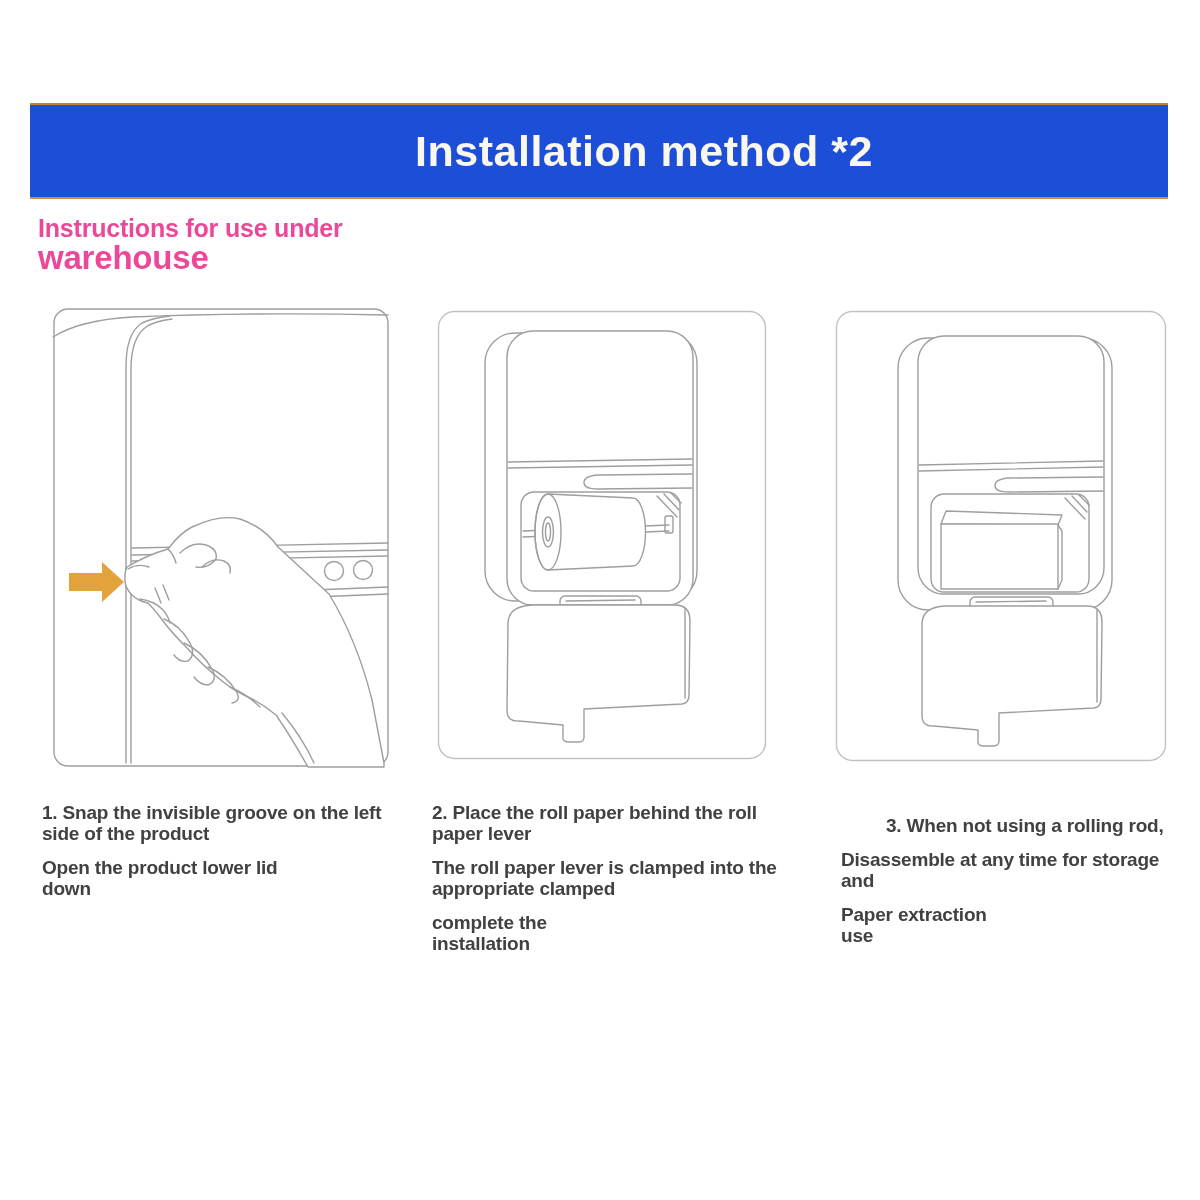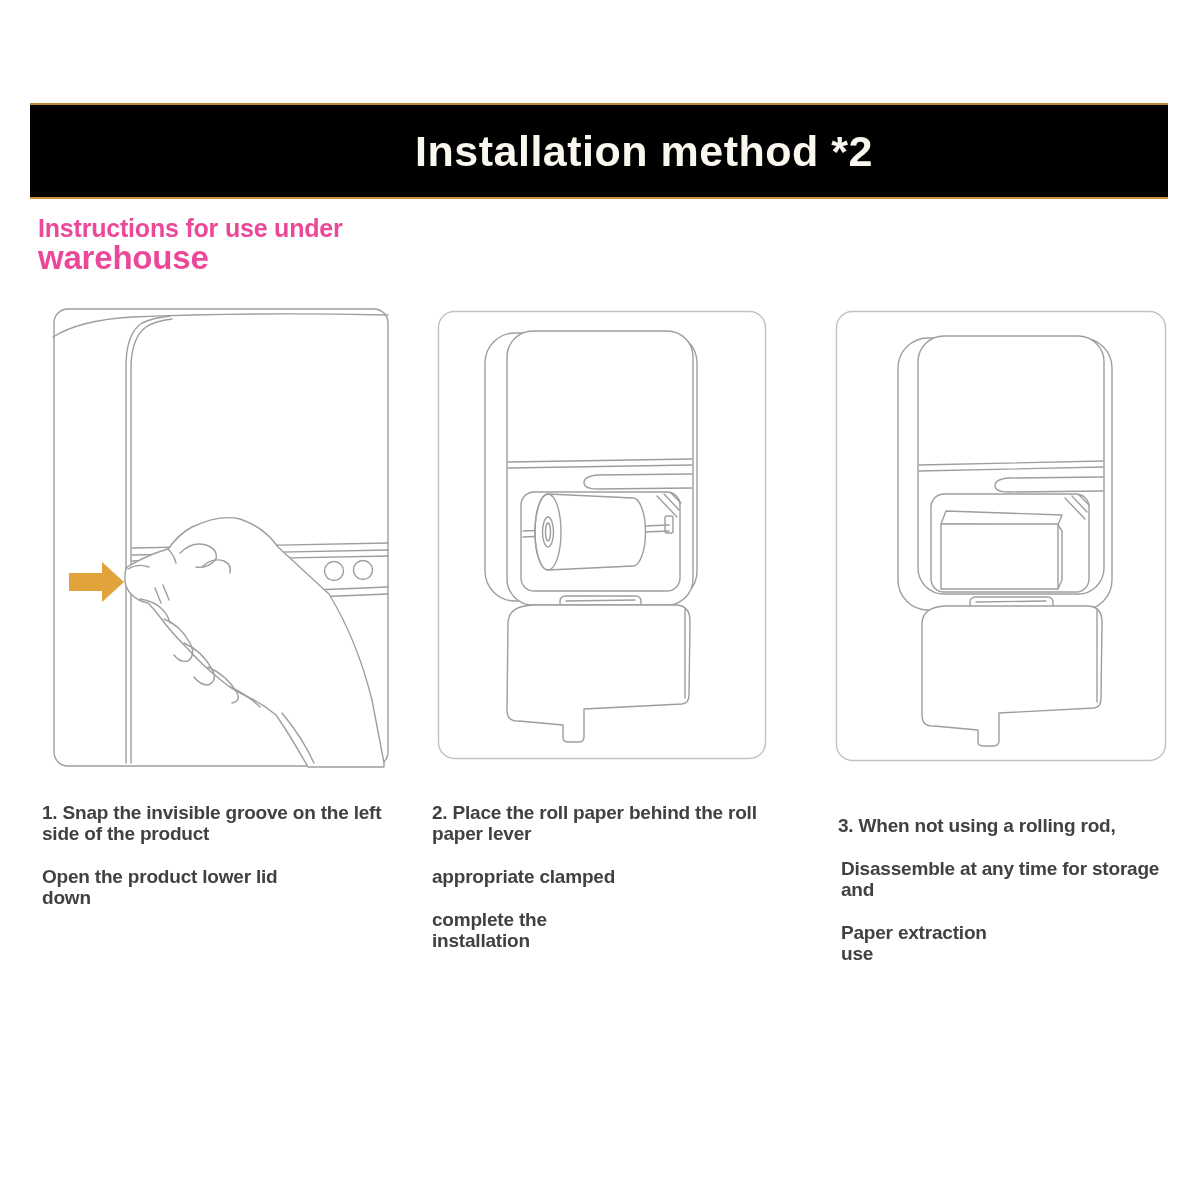--- a/index.html
+++ b/index.html
@@ -2,40 +2,40 @@
 <html><head>
 <meta charset="utf-8">
 <style>
   html,body{margin:0;padding:0;}
   body{
     width:1200px;height:1200px;position:relative;background:#ffffff;
     font-family:"Liberation Sans", sans-serif;overflow:hidden;
   }
   .banner{
     position:absolute;left:30px;top:103px;width:1138px;height:96px;
-    background:#000000;border-top:2px solid #b9863c;border-bottom:2px solid #c89142;
+    background:#1d4ed8;border-top:2px solid #b9863c;border-bottom:2px solid #c89142;
     box-sizing:border-box;display:flex;align-items:center;justify-content:center;
   }
   .banner-title{
     color:#FAF7EE;font-size:43px;font-weight:bold;letter-spacing:.5px;
     text-indent:90px;white-space:nowrap;
   }
   .subtitle{
     position:absolute;left:38px;top:214px;color:#ec4899;
     font-size:25px;font-weight:bold;line-height:29px;
   }
   .fig{position:absolute;}
   .fig svg{display:block;}
   .step{
     position:absolute;top:802px;color:#414141;font-weight:bold;
   }
   .cap-line{font-size:19px;line-height:21px;white-space:nowrap;letter-spacing:-0.2px;}
-  .para{margin-top:22px;}
+  .para{margin-top:13px;}
   .step-3{padding-top:13px;}
-  .step-3 .step-heading{margin-bottom:11px;}
+  .step-3 .step-heading{margin-bottom:11px;margin-left:48px;}
   .step-3 .para{padding-left:3px;}
   .art{stroke:#9e9e9e;fill:none;stroke-width:1.4;stroke-linecap:round;stroke-linejoin:round;}
   .frame{stroke:#c2c2c2;fill:none;stroke-width:1.4;}
   .white{fill:#ffffff;}
 </style>
 </head>
 <body>
 
 <div class="banner">
   <div class="banner-title">Installation method *2</div>
@@ -156,20 +156,21 @@
     <div class="cap-line">down</div>
   </div>
 </div>
 
 <div class="step step-2" style="left:432px;width:380px;">
   <div class="step-heading">
     <div class="cap-line">2. Place the roll paper behind the roll</div>
     <div class="cap-line">paper lever</div>
   </div>
   <div class="para">
+    <div class="cap-line">The roll paper lever is clamped into the</div>
     <div class="cap-line">appropriate clamped</div>
   </div>
   <div class="para">
     <div class="cap-line">complete the</div>
     <div class="cap-line">installation</div>
   </div>
 </div>
 
 <div class="step step-3" style="left:838px;width:360px;">
   <div class="step-heading">

